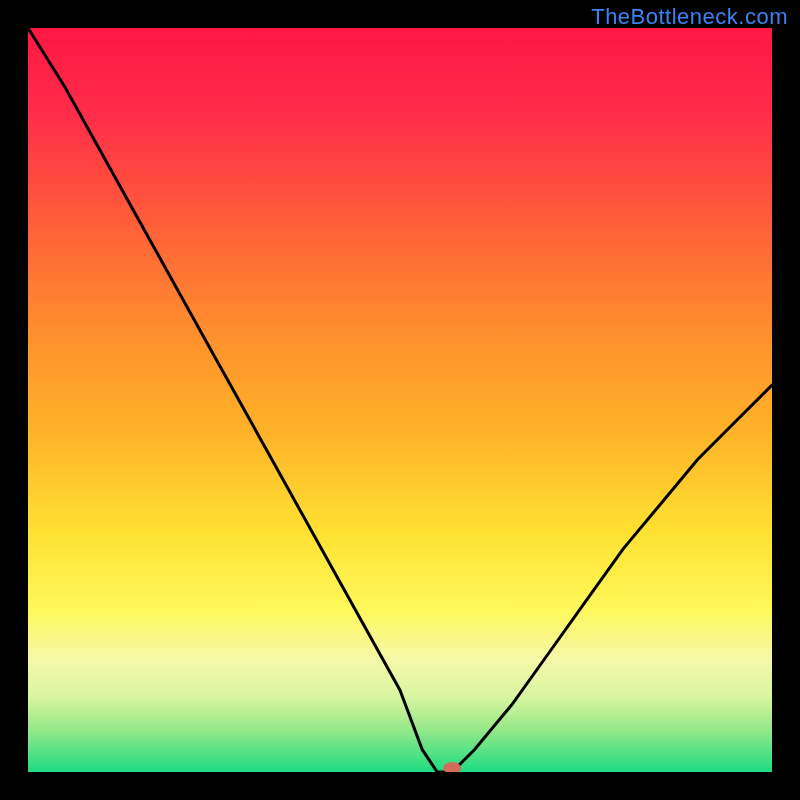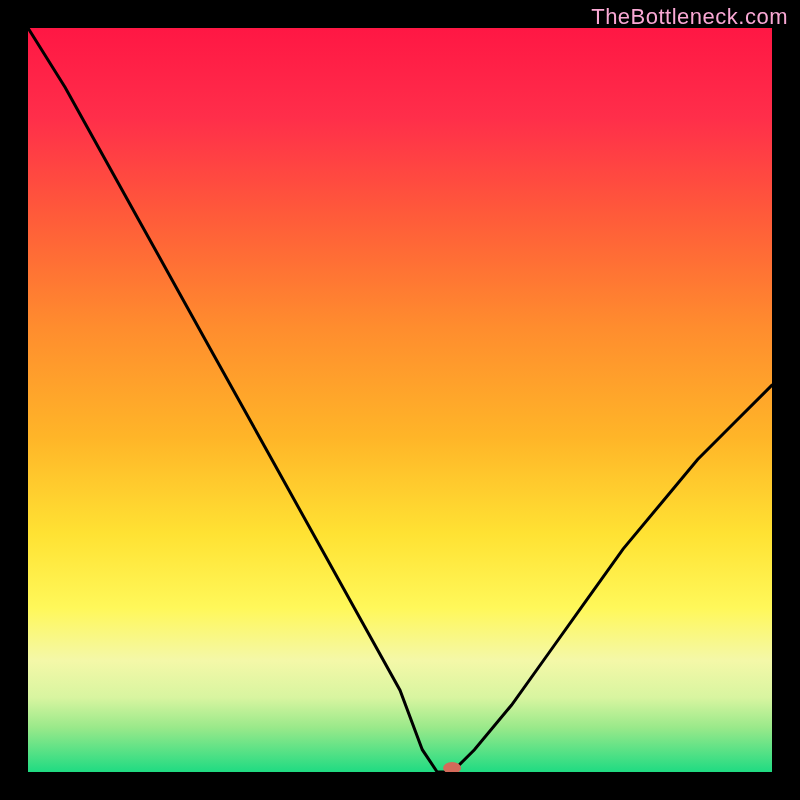--- a/index.html
+++ b/index.html
@@ -14,21 +14,21 @@
   .frame {
     position: relative;
     width: 800px;
     height: 800px;
     background: #000;
   }
   .watermark {
     position: absolute;
     top: 4px;
     right: 12px;
-    color: #f9a8d4;
+    color: #3b82f6;
     font-size: 22px;
     font-weight: 500;
     letter-spacing: 0.5px;
     z-index: 10;
   }
   .plot-area {
     position: absolute;
     left: 28px;
     top: 28px;
     width: 744px;

